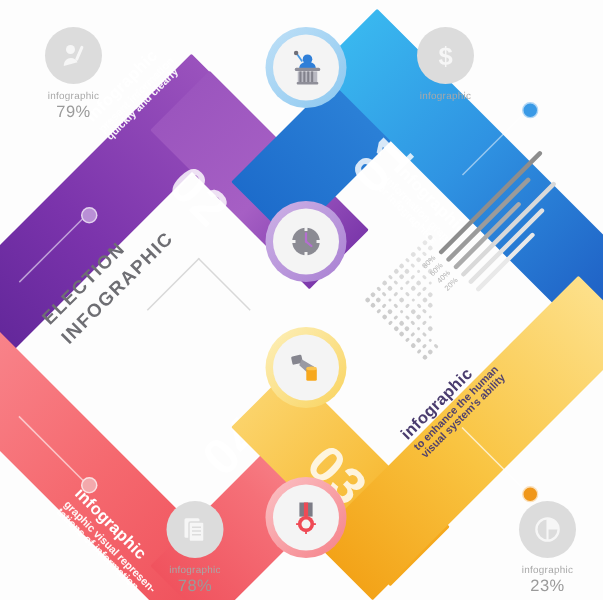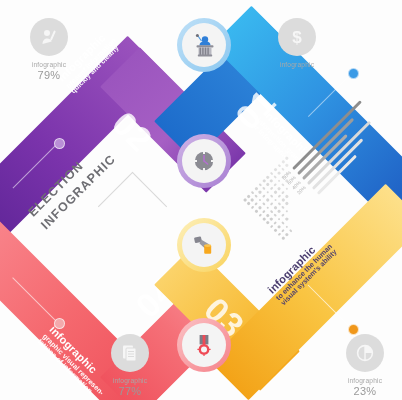--- a/index.html
+++ b/index.html
@@ -227,21 +227,21 @@
     <div class="circ">
       <svg width="22" height="22" viewBox="0 0 22 22">
         <rect x="4" y="3.5" width="10" height="13" rx="1" fill="#f6f6f6"></rect>
         <rect x="7" y="6" width="10" height="13" rx="1" fill="#f6f6f6" stroke="#dcdcdc" stroke-width="1"></rect>
         <line x1="9" y1="9.5" x2="15" y2="9.5" stroke="#dcdcdc" stroke-width="1"></line>
         <line x1="9" y1="12" x2="15" y2="12" stroke="#dcdcdc" stroke-width="1"></line>
         <line x1="9" y1="14.5" x2="15" y2="14.5" stroke="#dcdcdc" stroke-width="1"></line>
       </svg>
     </div>
     <div class="lab">infographic</div>
-    <div class="val">77%</div>
+    <div class="val">78%</div>
   </div>
 
   <div class="stat" style="left:322px;top:334px;">
     <div class="circ">
       <svg width="22" height="22" viewBox="0 0 22 22">
         <circle cx="11" cy="11" r="7.4" fill="none" stroke="#f6f6f6" stroke-width="1.6"></circle>
         <path d="M11 11 L11 3.6 A7.4 7.4 0 0 1 18.4 11 Z" fill="#f6f6f6"></path>
         <line x1="11" y1="3.6" x2="11" y2="18.4" stroke="#f6f6f6" stroke-width="1.4"></line>
       </svg>
     </div>

